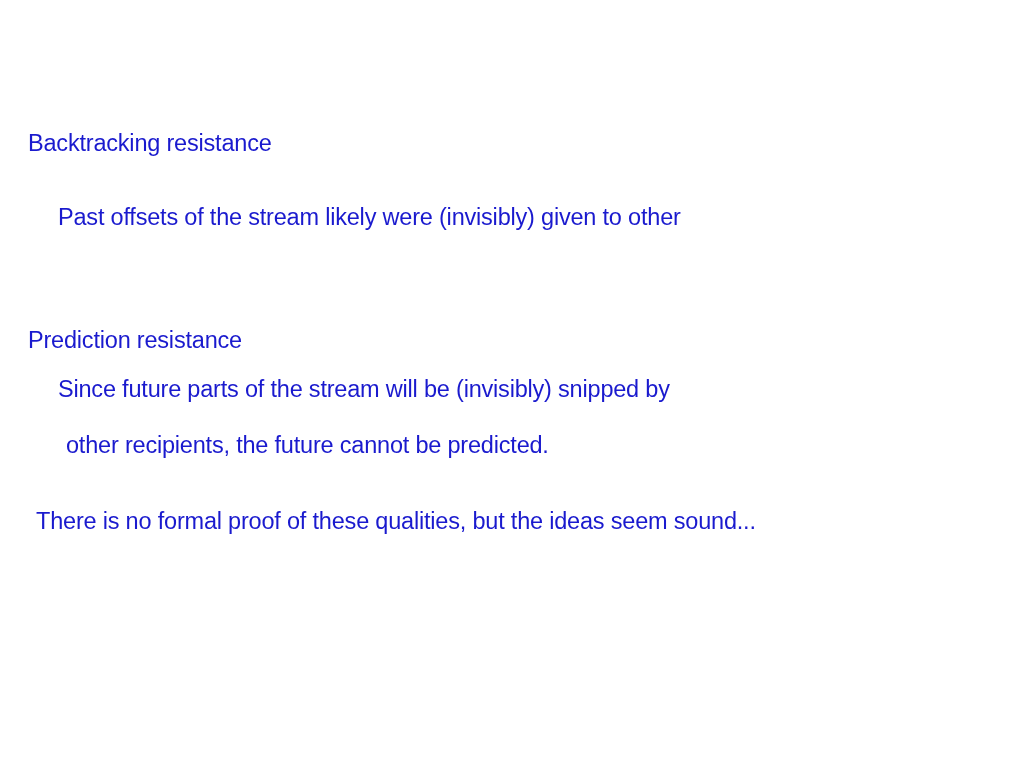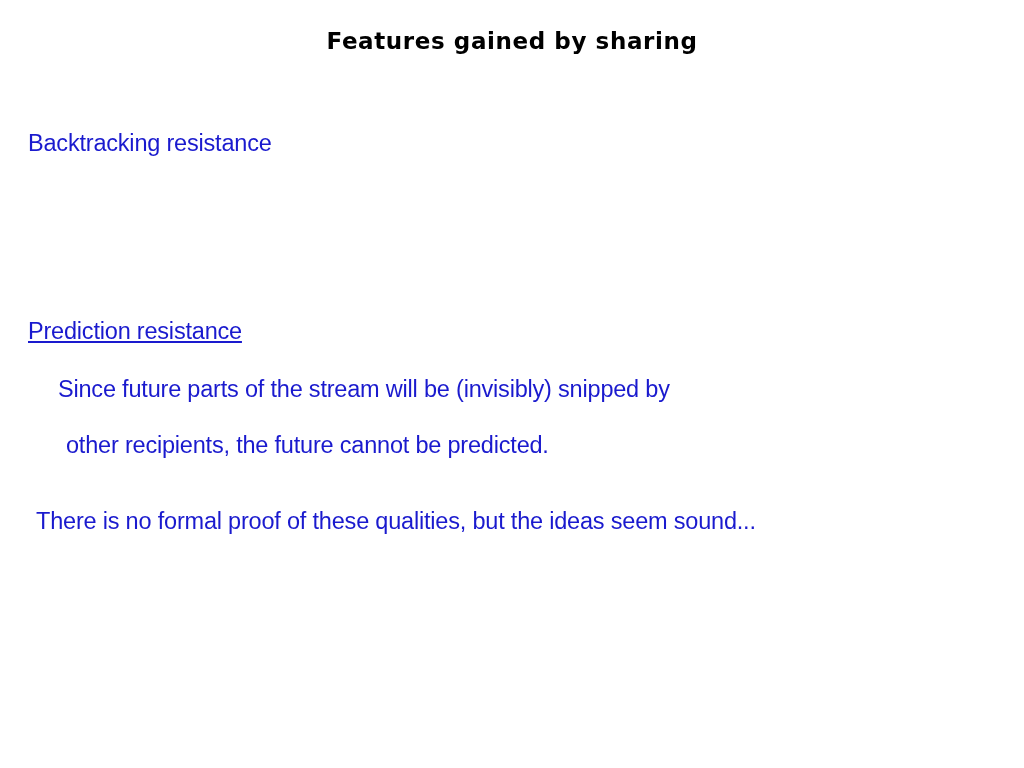--- a/index.html
+++ b/index.html
@@ -70,36 +70,36 @@
   .closing {
     left: 28px;
     font-size: 23.5px;
     margin-left: 8px;
   }
 
   
   .y-head-1    { top: 124px; }
   .y-para-1a   { top: 198px; }
   .y-para-1b   { top: 236px; }
-  .y-head-2    { top: 312px; text-decoration: underline; }
+  .y-head-2    { top: 321px; }
   .y-para-2a   { top: 370px; }
   .y-para-2b   { top: 426px; margin-left: 8px; }
   .y-closing   { top: 502px; }
 </style>
 </head>
 <body>
 
 <div class="slide">
 
-  <div class="slide-title">Features gained by sharing</div>
 
   <div class="body-area">
 
     <div class="line heading y-head-1">Backtracking resistance</div>
 
+    <div class="line indented y-para-1a">Past offsets of the stream likely were (invisibly) given to other</div>
 
 
     <div class="line heading y-head-2">Prediction resistance</div>
 
     <div class="line indented y-para-2a">Since future parts of the stream will be (invisibly) snipped by</div>
 
     <div class="line indented y-para-2b">other recipients, the future cannot be predicted.</div>
 
     <div class="line closing y-closing">There is no formal proof of these qualities, but the ideas seem sound...</div>
 

